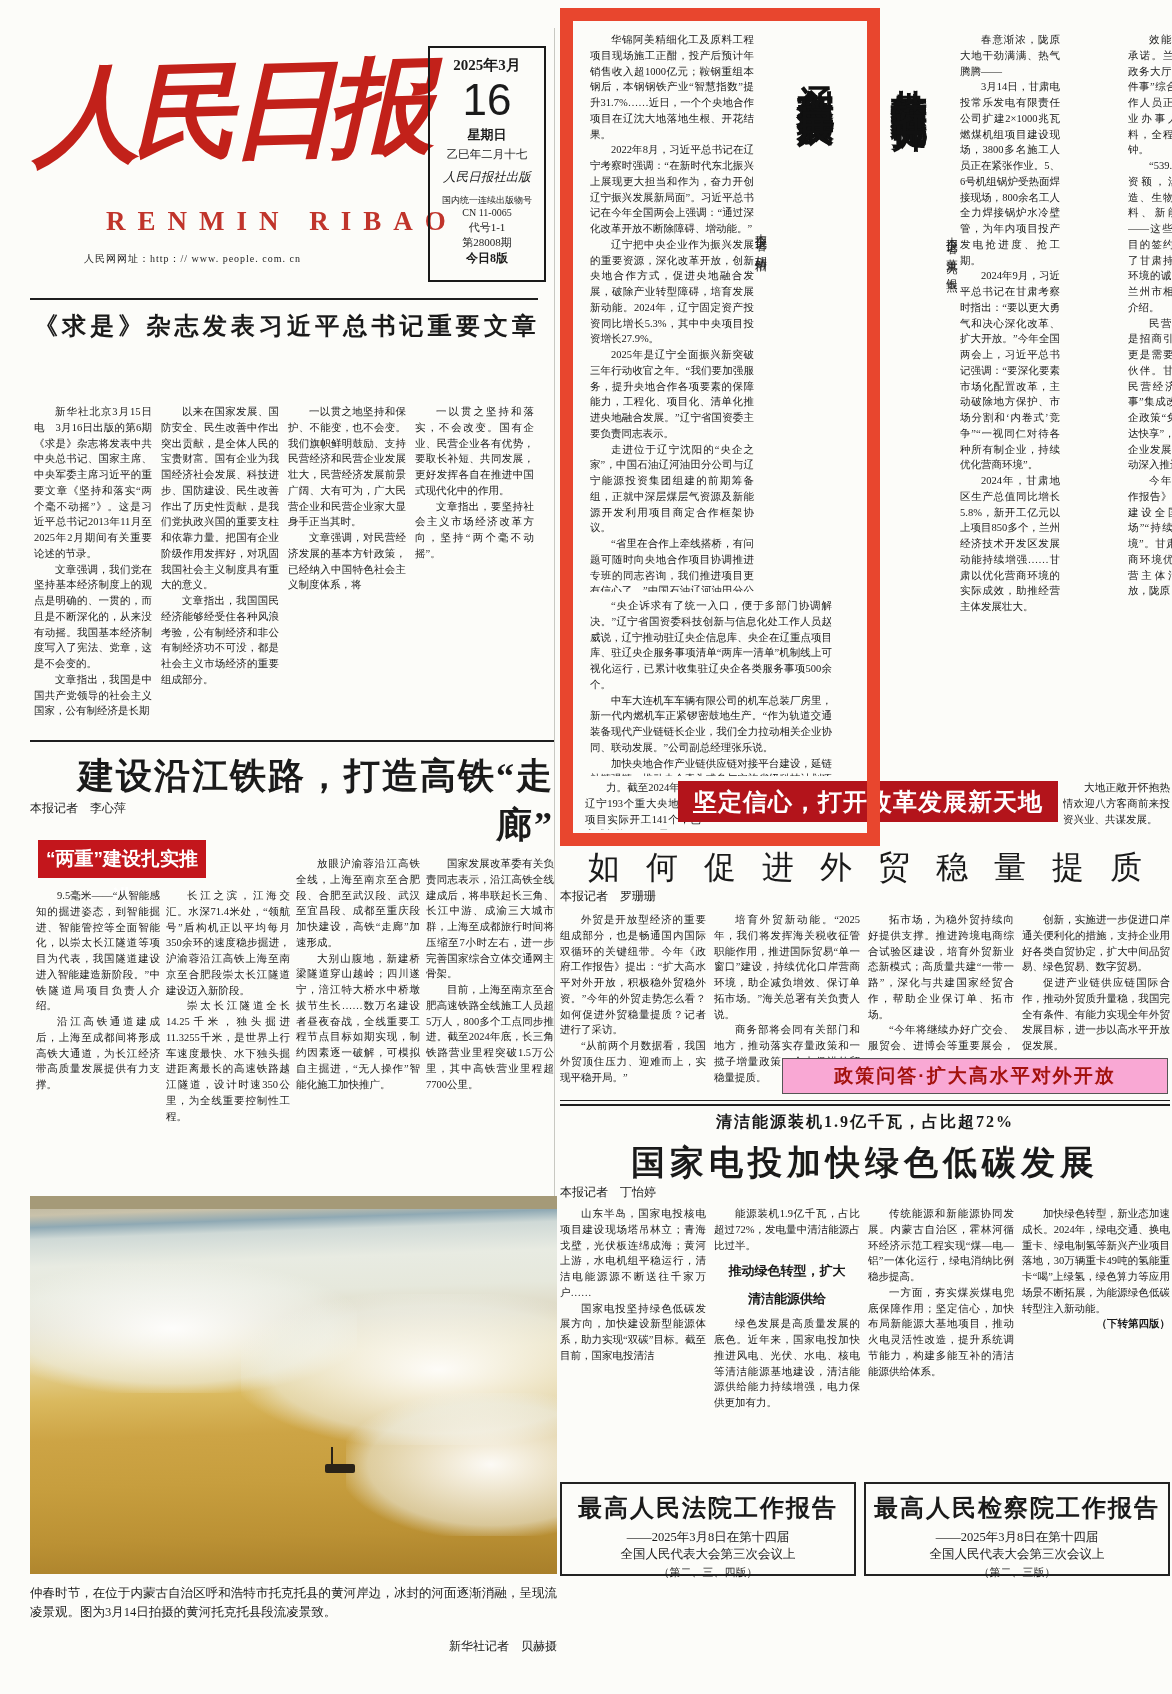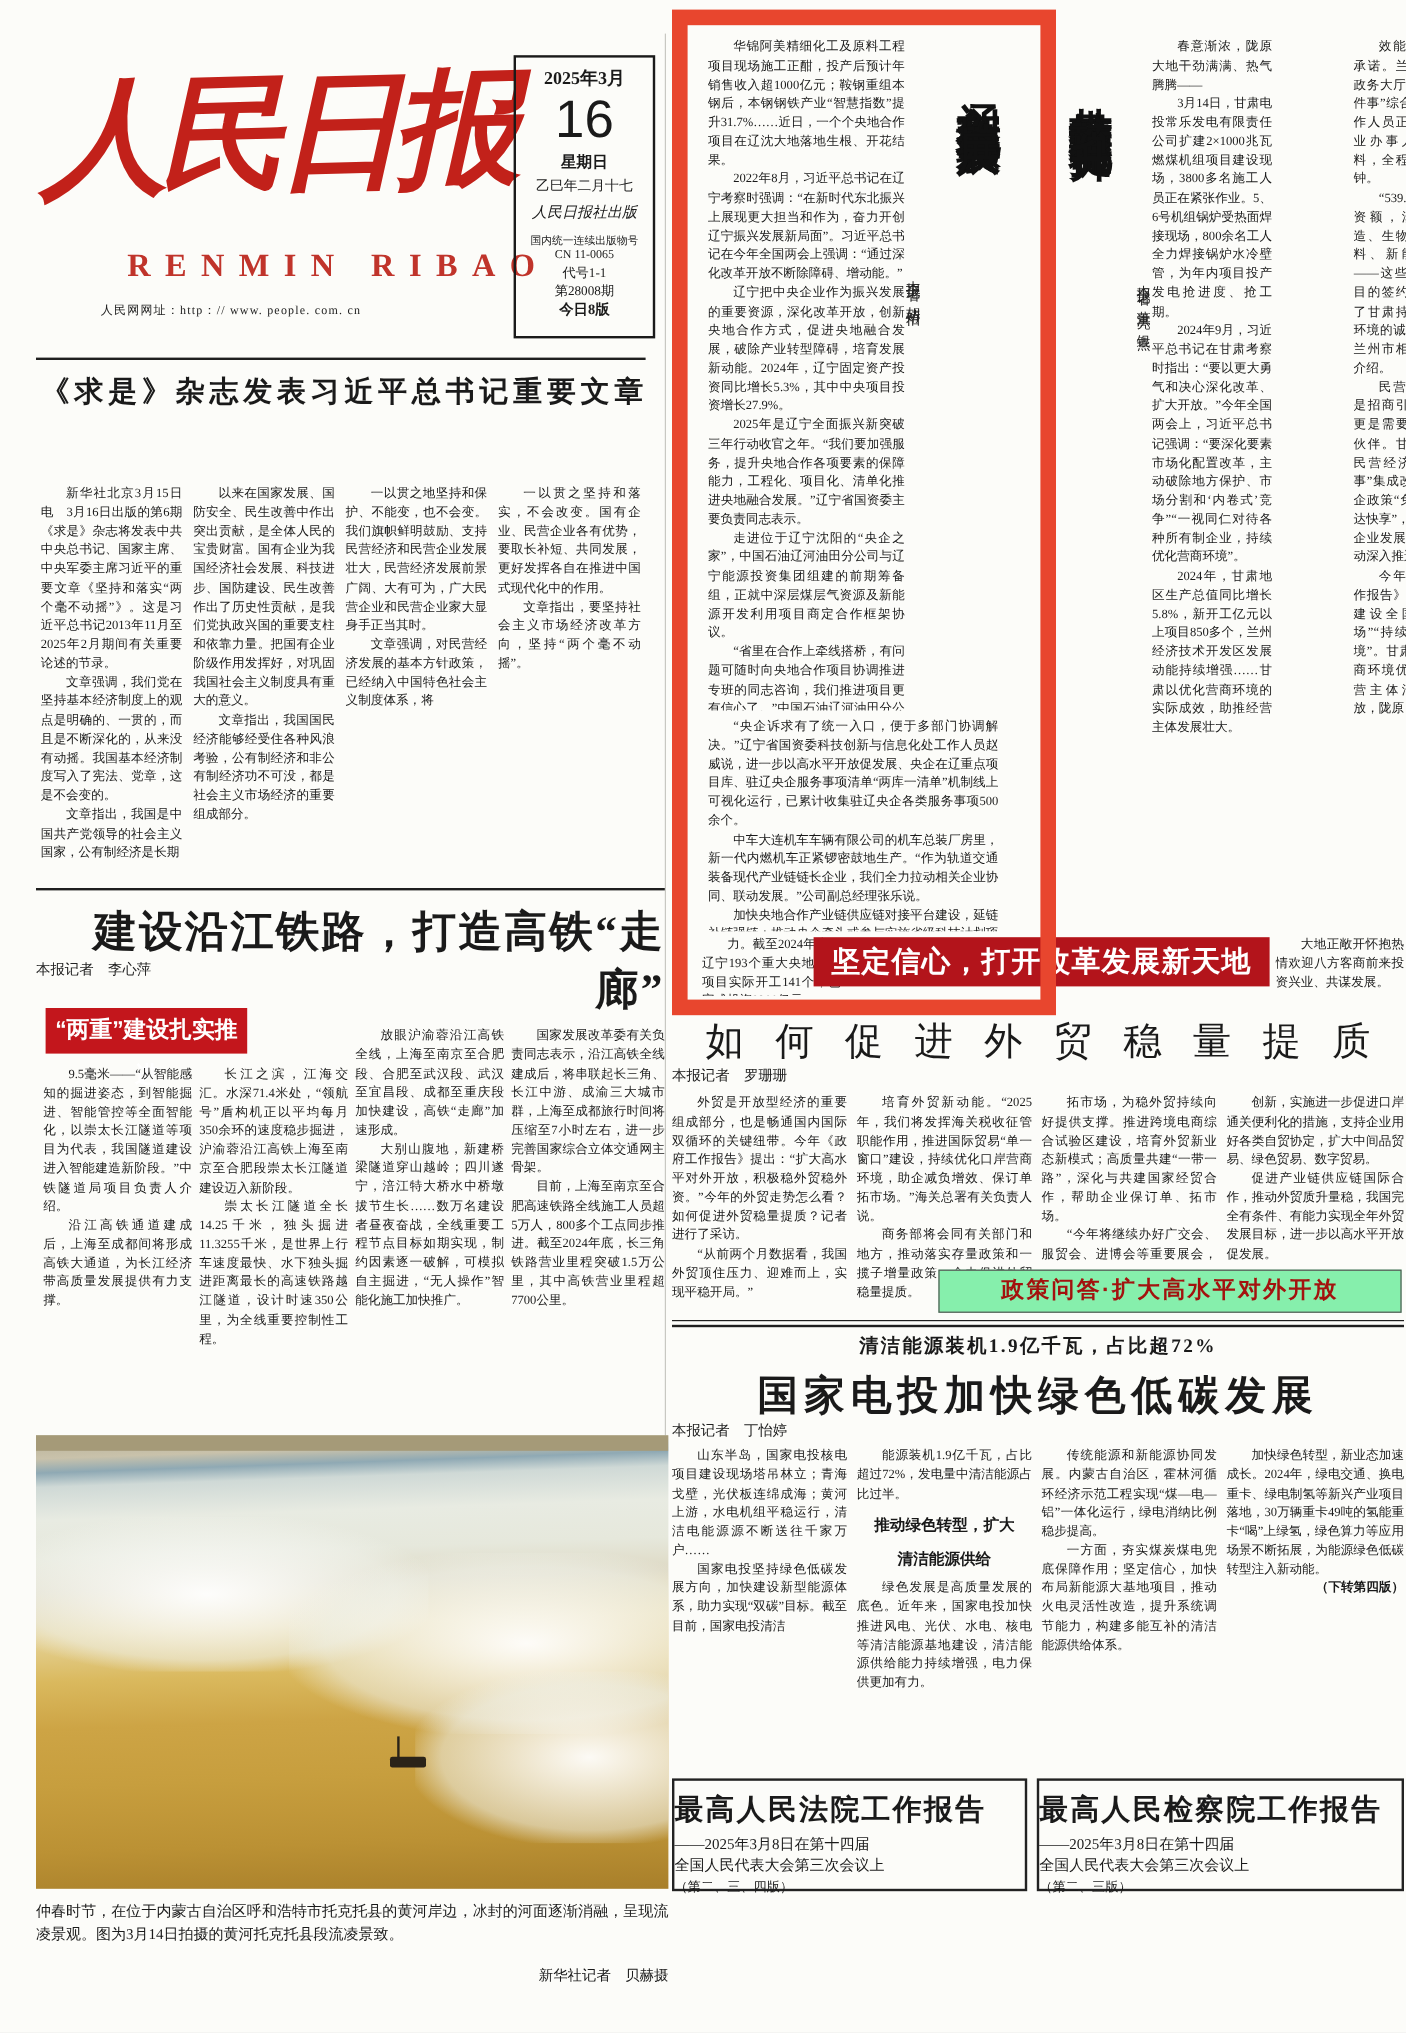--- a/index.html
+++ b/index.html
@@ -70,32 +70,32 @@
   .v-byline{position:absolute;writing-mode:vertical-rl;font-size:12px;color:#222;letter-spacing:2px;}
   .banner{left:678px;top:781px;width:380px;height:41px;background:#b3141b;color:#fff;
           font-family:"Liberation Sans",sans-serif;font-weight:bold;font-size:24px;
           line-height:41px;text-align:center;letter-spacing:1px;z-index:10;}
   .highlight{left:560px;top:8px;width:320px;height:838px;border:13px solid #e8462e;
              box-sizing:border-box;z-index:40;pointer-events:none;}
 
   
   .wm-headline{left:588px;top:846px;width:554px;font-family:"Liberation Sans",sans-serif;
                font-weight:normal;font-size:32px;text-align:justify;text-align-last:justify;}
-  .policybox{left:782px;top:1058px;width:386px;height:36px;border:1px solid #555;background:#86efac;
+  .policybox{left:782px;top:1058px;width:386px;height:36px;border:1px solid #555;background:#f9a8d4;
              color:#a3120e;font-family:"Liberation Sans",sans-serif;font-weight:bold;font-size:19px;
              line-height:34px;text-align:center;letter-spacing:2px;box-sizing:border-box;z-index:20;}
 
   
   .dt-kicker{left:560px;top:1112px;width:610px;text-align:center;font-weight:bold;
              font-size:16px;letter-spacing:2px;}
   .dt-headline{left:560px;top:1140px;width:610px;text-align:center;font-weight:900;
                font-size:34px;letter-spacing:5px;}
 
   
-  .report{position:absolute;border:2px solid #222;box-sizing:border-box;background:#fcfcf9;}
+  .report{position:absolute;border:2px solid #222;text-align:center;box-sizing:border-box;background:#fcfcf9;}
   .rp-title{margin-top:8px;font-weight:900;font-size:24px;letter-spacing:2px;}
   .rp-sub{font-size:12.5px;margin-top:5px;}
   .rp-sub2{font-size:12.5px;}
   .rp-pages{font-size:11px;margin-top:2px;}
 </style>
 </head>
 <body>
 
 <div class="page">
 
@@ -174,21 +174,21 @@
       <p>华锦阿美精细化工及原料工程项目现场施工正酣，投产后预计年销售收入超1000亿元；鞍钢重组本钢后，本钢钢铁产业“智慧指数”提升31.7%……近日，一个个央地合作项目在辽沈大地落地生根、开花结果。</p>
       <p>2022年8月，习近平总书记在辽宁考察时强调：“在新时代东北振兴上展现更大担当和作为，奋力开创辽宁振兴发展新局面”。习近平总书记在今年全国两会上强调：“通过深化改革开放不断除障碍、增动能。”</p>
       <p>辽宁把中央企业作为振兴发展的重要资源，深化改革开放，创新央地合作方式，促进央地融合发展，破除产业转型障碍，培育发展新动能。2024年，辽宁固定资产投资同比增长5.3%，其中中央项目投资增长27.9%。</p>
       <p>2025年是辽宁全面振兴新突破三年行动收官之年。“我们要加强服务，提升央地合作各项要素的保障能力，工程化、项目化、清单化推进央地融合发展。”辽宁省国资委主要负责同志表示。</p>
       <p>走进位于辽宁沈阳的“央企之家”，中国石油辽河油田分公司与辽宁能源投资集团组建的前期筹备组，正就中深层煤层气资源及新能源开发利用项目商定合作框架协议。</p>
       <p>“省里在合作上牵线搭桥，有问题可随时向央地合作项目协调推进专班的同志咨询，我们推进项目更有信心了。”中国石油辽河油田分公司新能源事业部党委办公室主管罗霄说。</p>
     </div>
   <div class="v-byline" style="left:752px;top:224px;height:150px;">本报记者　胡婧怡</div>
   <div class="v-headline" style="left:790px;top:56px;height:536px;font-size:37px;">辽宁创新央地合作助力振兴发展</div>
   <div class="col" style="left:590px;top:598px;width:242px;height:178px;">
-      <p>“央企诉求有了统一入口，便于多部门协调解决。”辽宁省国资委科技创新与信息化处工作人员赵威说，进一步以高水平开放促发展、央企在辽重点项目库、驻辽央企服务事项清单“两库一清单”机制线上可视化运行，已累计收集驻辽央企各类服务事项500余个。</p>
+      <p>“央企诉求有了统一入口，便于多部门协调解决。”辽宁省国资委科技创新与信息化处工作人员赵威说，辽宁推动驻辽央企信息库、央企在辽重点项目库、驻辽央企服务事项清单“两库一清单”机制线上可视化运行，已累计收集驻辽央企各类服务事项500余个。</p>
       <p>中车大连机车车辆有限公司的机车总装厂房里，新一代内燃机车正紧锣密鼓地生产。“作为轨道交通装备现代产业链链长企业，我们全力拉动相关企业协同、联动发展。”公司副总经理张乐说。</p>
       <p>加快央地合作产业链供应链对接平台建设，延链补链强链；推动央企牵头或参与实施省级科技计划项目，共同加强重大创新平台建设……辽宁央地合作不断凝聚振兴合</p>
     </div>
   <div class="col" style="left:585px;top:780px;width:116px;height:50px;">
       <p>力。截至2024年底，辽宁193个重大央地合作项目实际开工141个，已完成投资2390亿元。</p>
     </div>
   <div class="abs banner">坚定信心，打开改革发展新天地</div>
   <div class="abs highlight"></div>
 
   <div class="v-headline" style="left:884px;top:60px;height:548px;font-size:36px;">甘肃持续推动营商环境优化提升</div>

